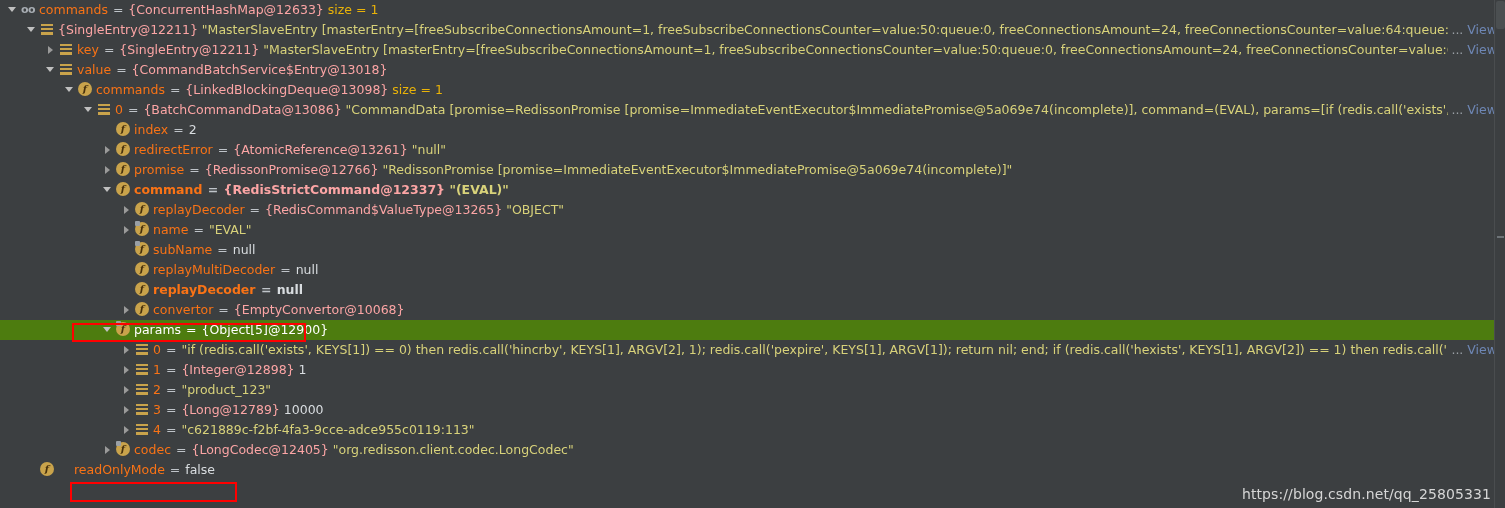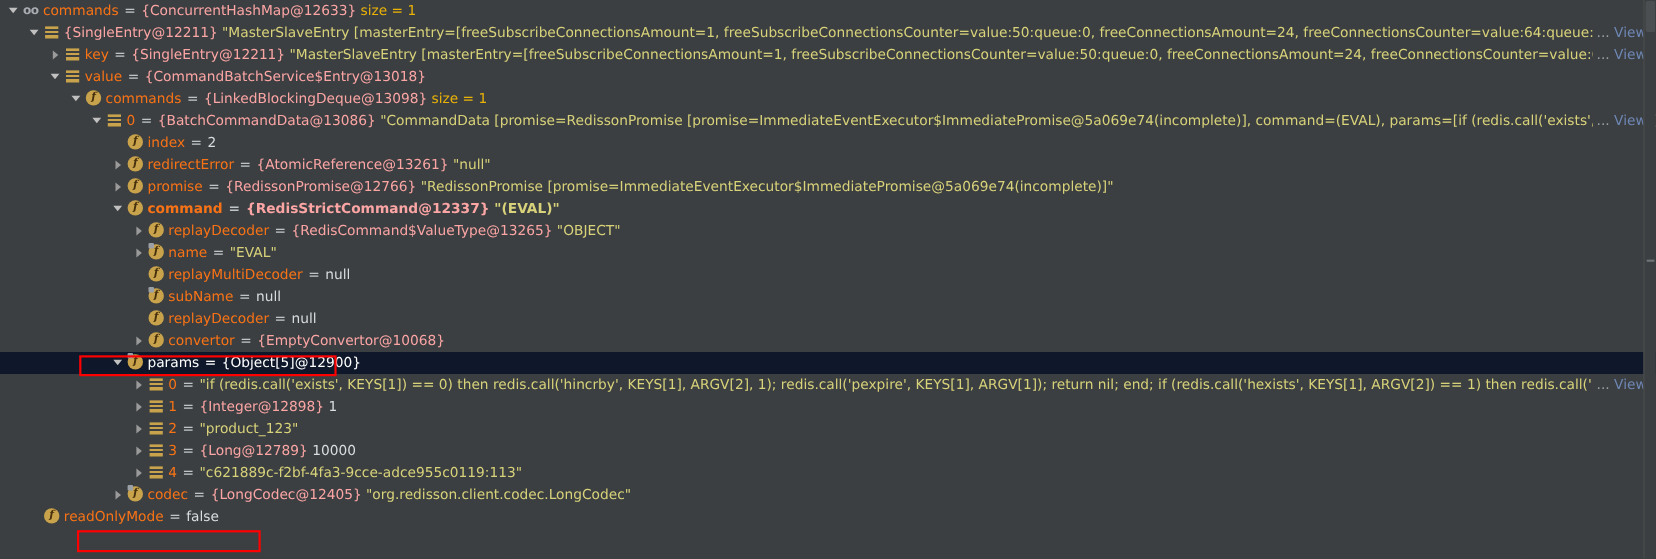--- a/index.html
+++ b/index.html
@@ -29,21 +29,21 @@
   .row {
     position: relative;
     height: 20px;
     line-height: 20px;
     white-space: nowrap;
     overflow: hidden;
     display: flex;
     align-items: center;
     padding-left: 0;
   }
-  .row.selected { background: #0f172a; }
+  .row.selected { background: #4d7c0f; }
 
   .indent { display: inline-block; flex: 0 0 auto; }
 
   .twisty {
     flex: 0 0 auto;
     width: 14px; height: 20px;
     position: relative;
     display: inline-block;
   }
   .twisty.collapsed::before {
@@ -281,34 +281,34 @@
       </div>
       <div class="row">
         <span class="indent" style="width: 120px;"></span>
         <span class="twisty collapsed"></span>
         <span class="icon field final"></span>
         <span class="txt" style="max-width: 1470px;"><span class="name">name</span> <span class="eq">=</span> <span class="strval">"EVAL"</span> </span>
       </div>
       <div class="row">
         <span class="indent" style="width: 120px;"></span>
         <span class="twisty none"></span>
-        <span class="icon field"></span>
-        <span class="txt" style="max-width: 1470px;"><span class="name">replayMultiDecoder</span> <span class="eq">=</span> <span class="plain">null</span> </span>
-      </div>
-      <div class="row">
-        <span class="indent" style="width: 120px;"></span>
-        <span class="twisty none"></span>
         <span class="icon field final"></span>
         <span class="txt" style="max-width: 1470px;"><span class="name">subName</span> <span class="eq">=</span> <span class="plain">null</span> </span>
       </div>
       <div class="row">
         <span class="indent" style="width: 120px;"></span>
         <span class="twisty none"></span>
         <span class="icon field"></span>
-        <span class="txt" style="max-width: 1470px;"><span class="name">replayDecoder</span> <span class="eq">=</span> <span class="plain">null</span> </span>
+        <span class="txt" style="max-width: 1470px;"><span class="name">replayMultiDecoder</span> <span class="eq">=</span> <span class="plain">null</span> </span>
+      </div>
+      <div class="row">
+        <span class="indent" style="width: 120px;"></span>
+        <span class="twisty none"></span>
+        <span class="icon field"></span>
+        <span class="txt" style="max-width: 1470px; font-weight: bold;"><span class="name">replayDecoder</span> <span class="eq">=</span> <span class="plain">null</span> </span>
       </div>
       <div class="row">
         <span class="indent" style="width: 120px;"></span>
         <span class="twisty collapsed"></span>
         <span class="icon field"></span>
         <span class="txt" style="max-width: 1470px;"><span class="name">convertor</span> <span class="eq">=</span> <span class="type">{EmptyConvertor@10068}</span> </span>
       </div>
       <div class="row selected">
         <span class="indent" style="width: 101px;"></span>
         <span class="twisty expanded"></span>
@@ -349,24 +349,25 @@
       <div class="row">
         <span class="indent" style="width: 101px;"></span>
         <span class="twisty collapsed"></span>
         <span class="icon field final"></span>
         <span class="txt" style="max-width: 1470px;"><span class="name">codec</span> <span class="eq">=</span> <span class="type">{LongCodec@12405}</span> <span class="strval">"org.redisson.client.codec.LongCodec"</span> </span>
       </div>
       <div class="row">
         <span class="indent" style="width: 25px;"></span>
         <span class="twisty none"></span>
         <span class="icon field"></span>
-        <span class="txt" style="max-width: 1470px;"><span class="name">readOnlyMode</span> <span class="eq">=</span> <span class="plain">false</span> </span>
+        <span class="txt" style="max-width: 1470px; margin-left: 16px;"><span class="name">readOnlyMode</span> <span class="eq">=</span> <span class="plain">false</span> </span>
       </div>
     </div>
 
   <div id="scroll-track">
     <div id="scroll-thumb"></div>
     <div class="scroll-mark" style="top:236px;"></div>
   </div>
 
+  <div id="watermark">https://blog.csdn.net/qq_25805331</div>
 <div class="redbox" style="left: 72px; top: 323px; width: 234px; height: 19px;"></div>
     <div class="redbox" style="left: 70px; top: 482px; width: 167px; height: 20px;"></div>
   </div>
 
 </body></html>

